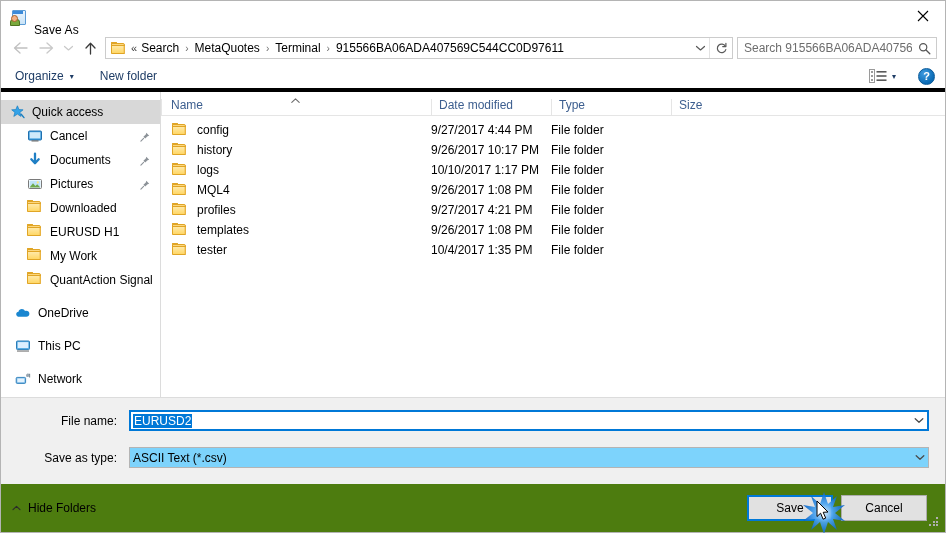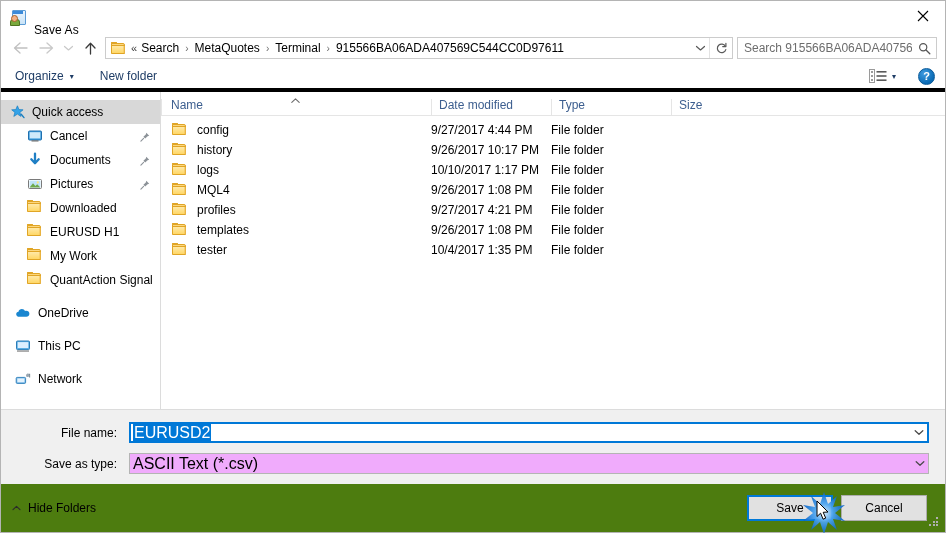--- a/index.html
+++ b/index.html
@@ -214,34 +214,34 @@
   .fold .shade{
     position:absolute;right:1px;top:4px;width:2px;height:7px;background:#f0bf55;opacity:.55;
   }
 
   
   .formarea{
     flex:0 0 auto;background:#f0f0f0;
     border-top:1px solid #dcdcdc;
     padding:12px 16px 0 16px;box-sizing:border-box;
   }
-  .formrow{display:flex;align-items:center;margin-bottom:10px;}
+  .formrow{display:flex;align-items:center;margin-bottom:16px;}
   .formlabel{
     width:112px;flex:0 0 112px;text-align:right;padding-right:12px;
     font-size:12px;color:#000;box-sizing:border-box;
   }
   .combo{
     flex:1 1 auto;height:21px;box-sizing:border-box;
     display:flex;align-items:center;background:#fff;
     border:1px solid #a9a9a9;position:relative;min-width:0;
   }
   .combo.focused{border:2px solid #0078d7;}
-  .combo.readonly{background:#f0abfc;border:1px solid #b4b4b4;}
+  .combo.readonly{background:#7dd3fc;border:1px solid #b4b4b4;}
   .combo .val{
-    flex:1 1 auto;padding-left:3px;font-size:16px;color:#000;white-space:nowrap;
+    flex:1 1 auto;padding-left:3px;font-size:12px;color:#000;white-space:nowrap;
     overflow:hidden;
   }
   .combo.focused .val{padding-left:2px;}
   .sel-text{background:#0078d7;color:#ffffff;padding:0 1px;}
   .combo .drop{
     width:17px;flex:0 0 17px;display:flex;align-items:center;justify-content:center;
   }
 
   
   .footer{

